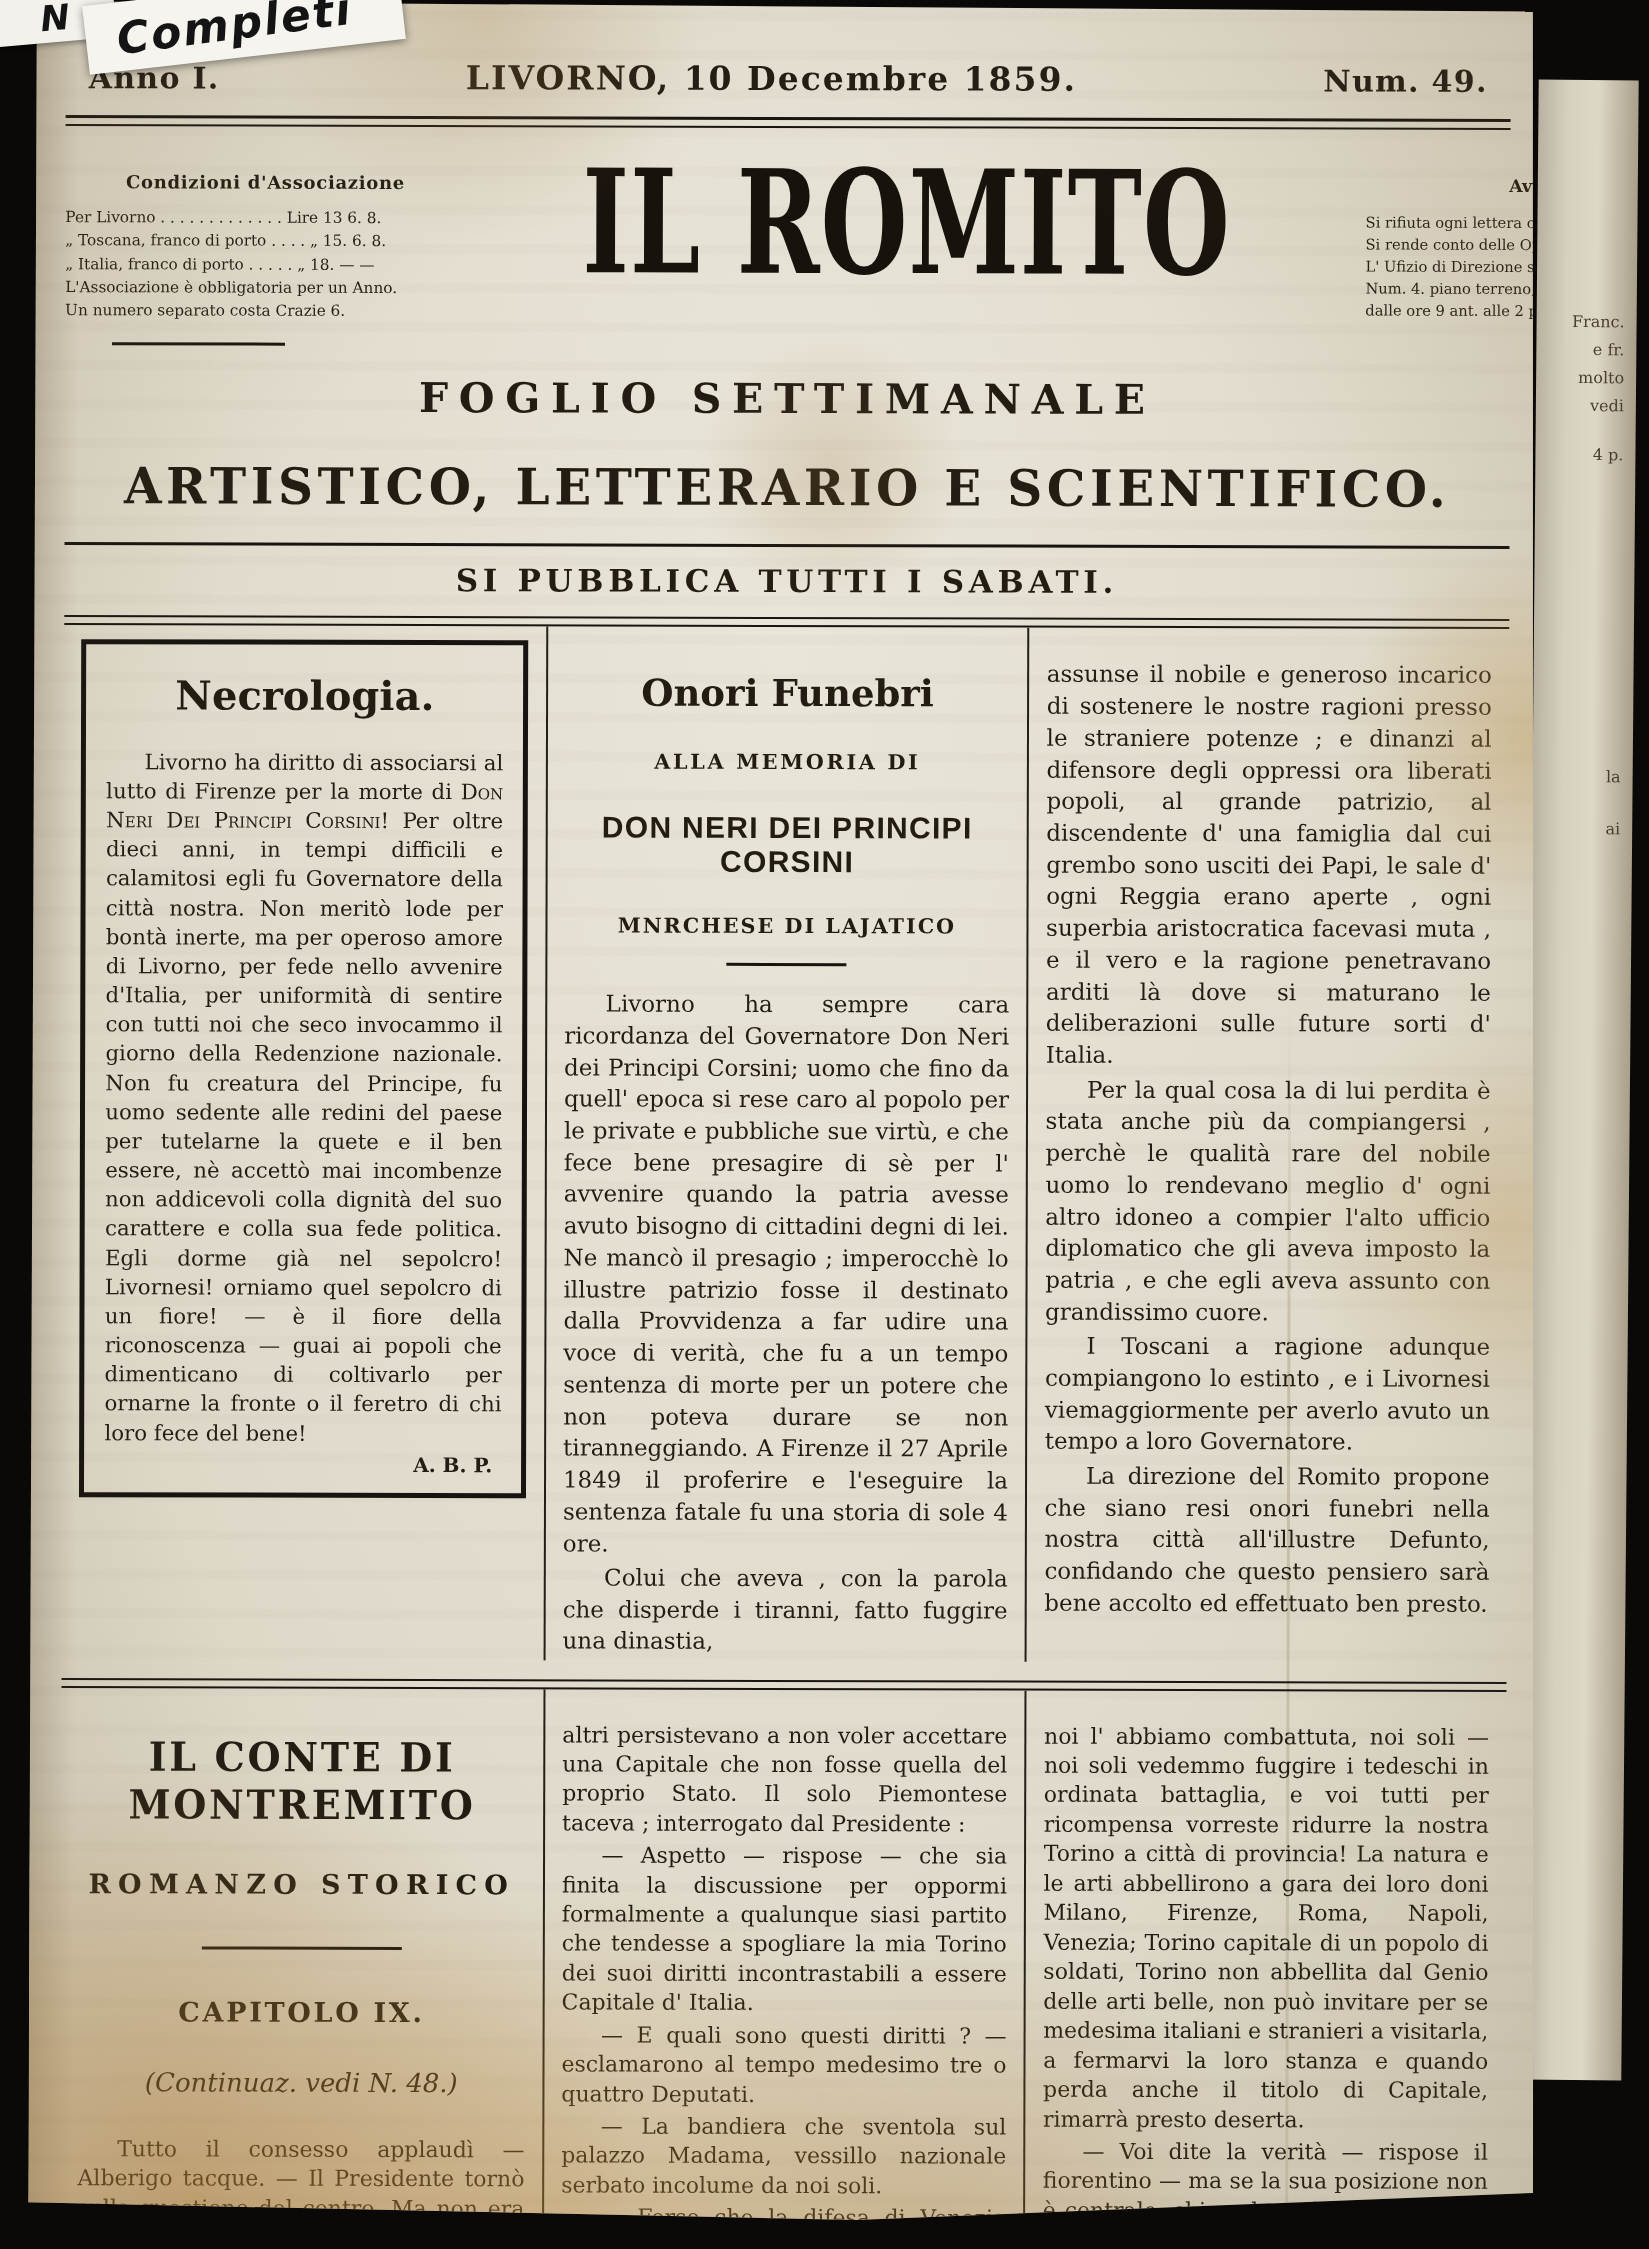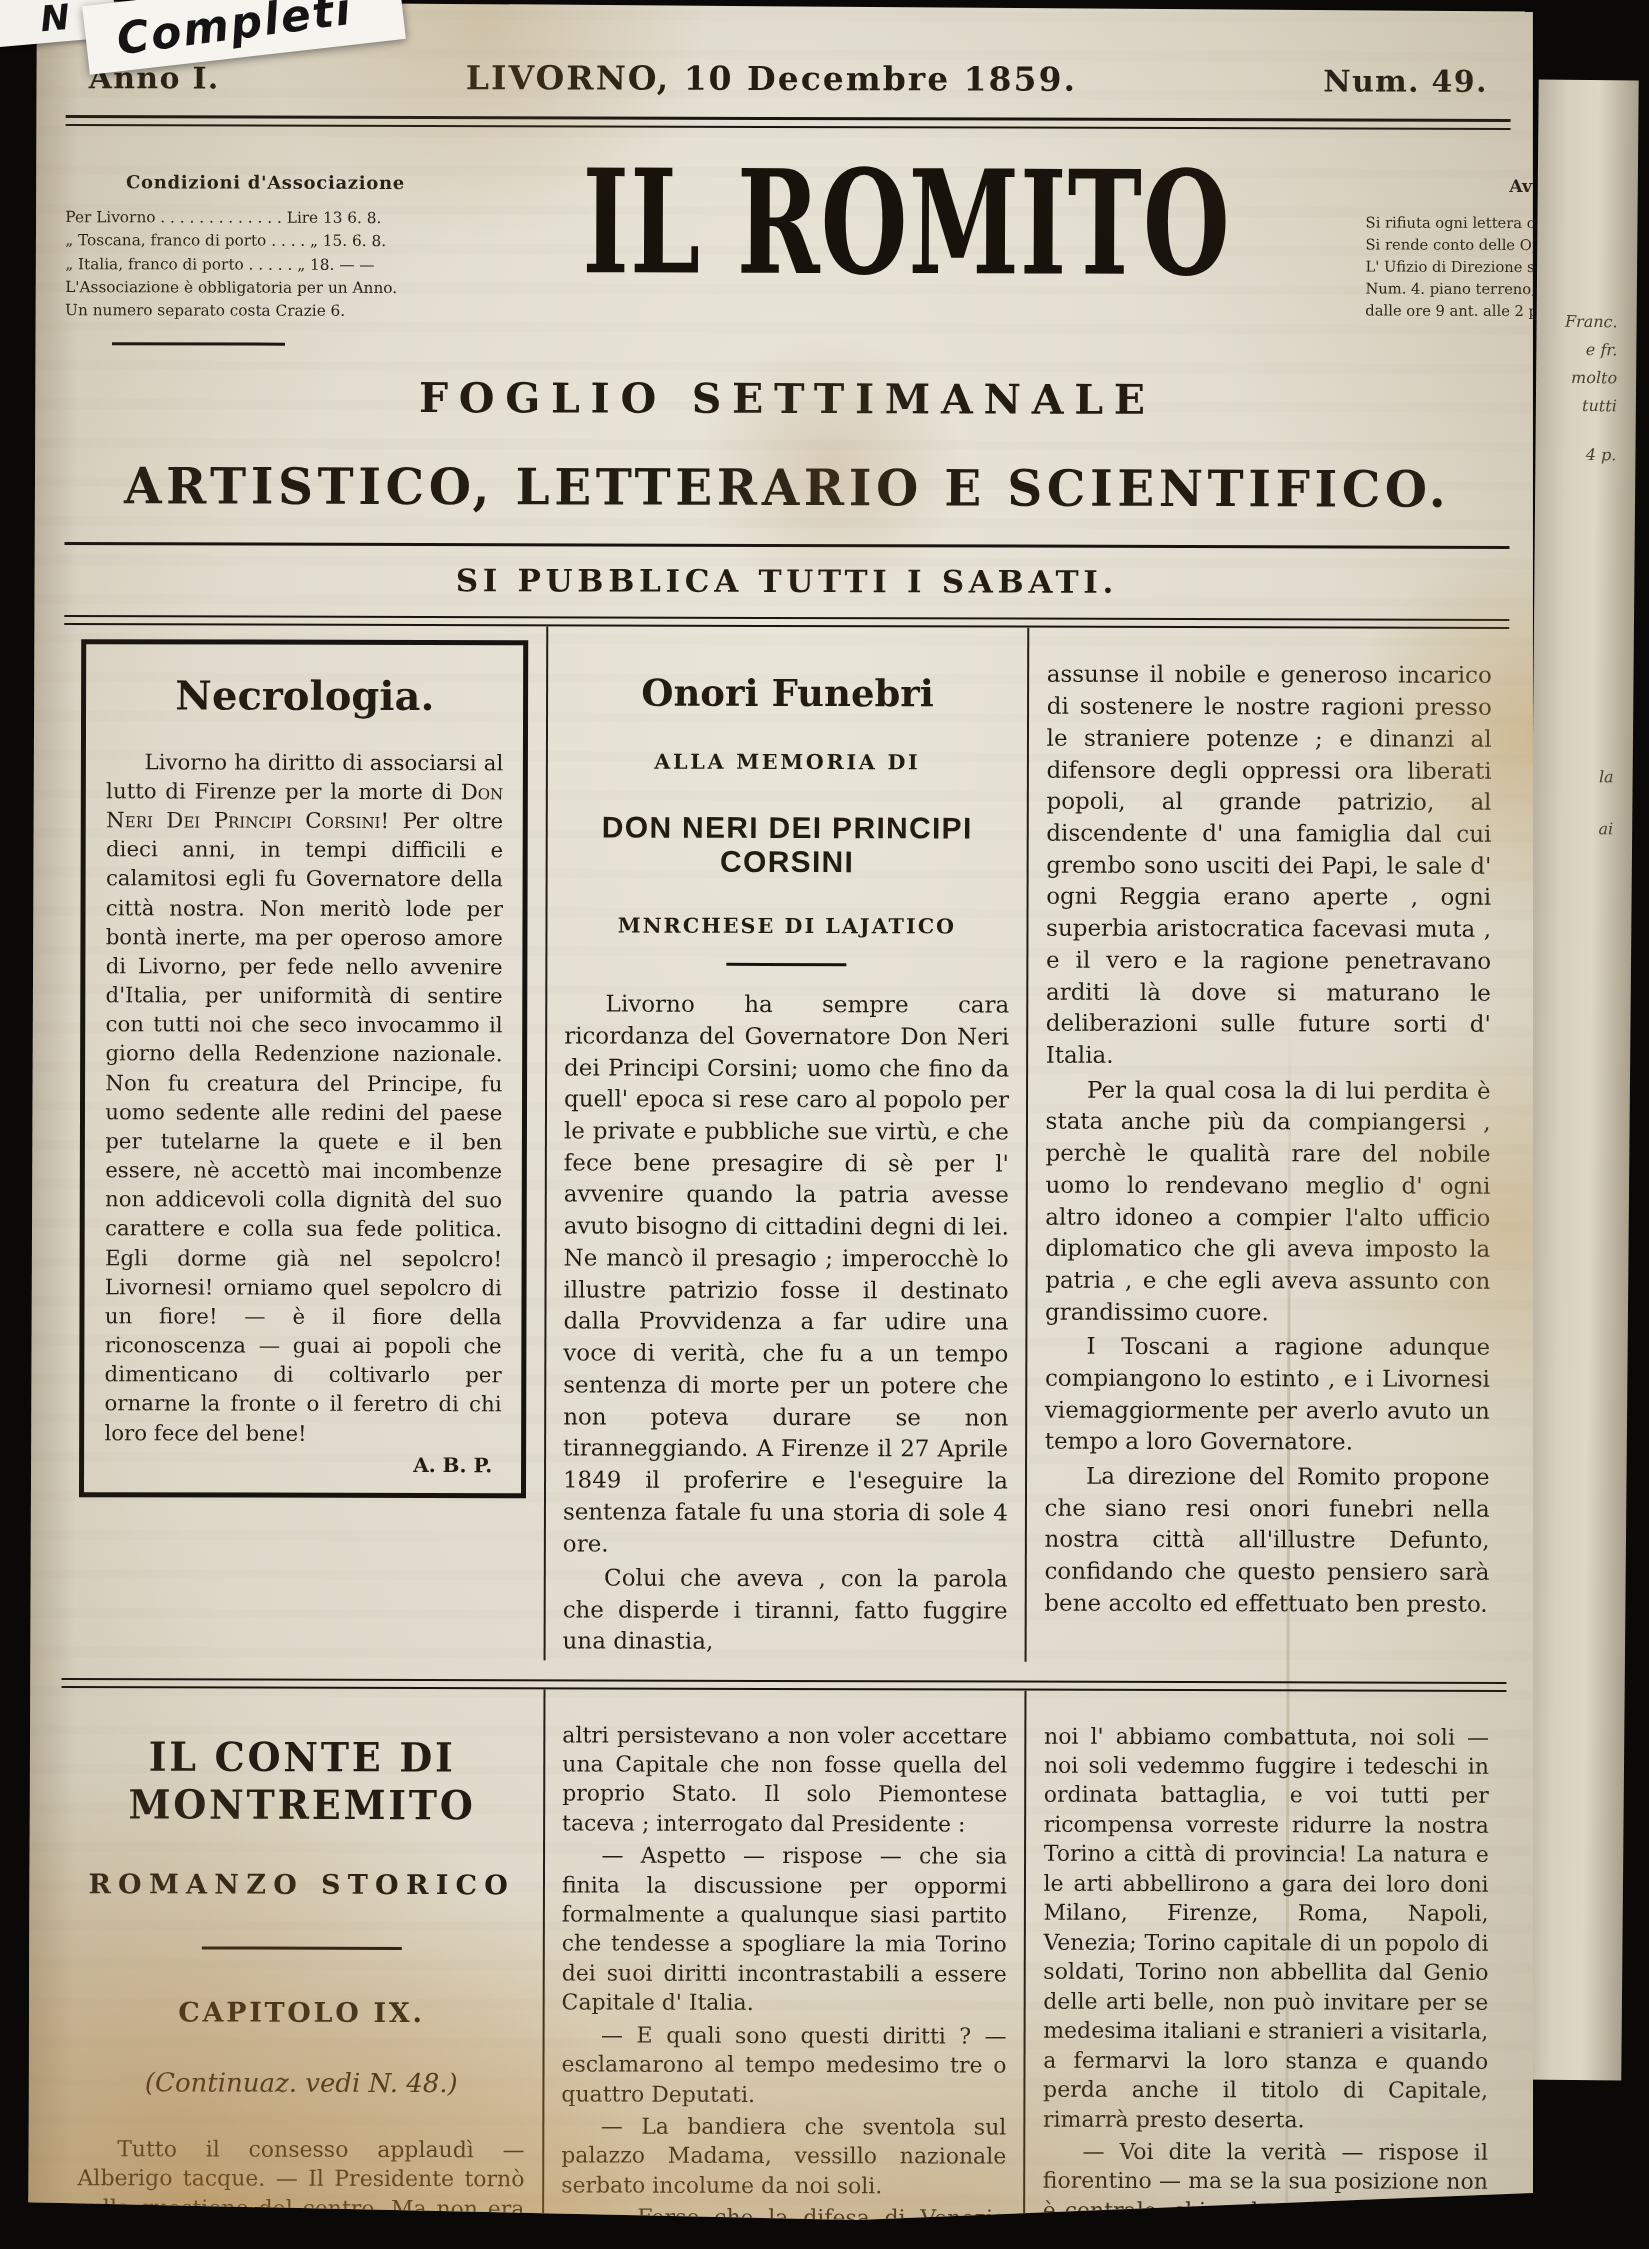--- a/index.html
+++ b/index.html
@@ -9,21 +9,21 @@
     font-family:"DejaVu Serif","Liberation Serif",serif;
     color:#221c13;
   }
   
   .sliver {
     position:absolute; left:1530px; top:80px; width:100px; height:2000px;
     background:linear-gradient(90deg,#b9b2a0 0,#d6d0bf 30%,#ddd7c6 60%,#a99f8a 100%);
     transform:rotate(.5deg); overflow:hidden;
   }
   .sliver .frag {
-    position:absolute; right:19px; font-size:16px; color:#473e2f; white-space:nowrap;font-style:italic;
+    position:absolute; right:12px; font-size:16px; color:#473e2f; white-space:nowrap;
   }
   
   .page {
     position:absolute; left:31px; top:2.7px; width:1505px; height:2219px;
     background:
       radial-gradient(ellipse at 50% 28%, #e9e5d9 0%, #e0dbcc 55%, #d5cfbd 100%);
     box-shadow:0 0 40px rgba(0,0,0,.85);
     transform:rotate(.15deg);
     clip-path:polygon(0.2% 0, 99.6% 0.3%, 100% 98.6%, 55% 99.9%, 0 99.2%);
     overflow:hidden;
@@ -124,21 +124,21 @@
     background:linear-gradient(180deg, rgba(120,100,60,0) 0, rgba(120,100,60,.25) 30%, rgba(120,100,60,.15) 100%);
     pointer-events:none; }
 </style>
 </head>
 <body>
 
 <div class="sliver">
   <span class="frag" style="top:232px">Franc.</span>
   <span class="frag" style="top:260px">e fr.</span>
   <span class="frag" style="top:288px">molto</span>
-  <span class="frag" style="top:316px">tutti</span>
+  <span class="frag" style="top:316px">vedi</span>
   <span class="frag" style="top:365px">4 p.</span>
   <span class="frag" style="top:687px">la</span>
   <span class="frag" style="top:739px">ai</span>
 </div>
 
 <div class="page">
   <div class="ghost"></div>
   <div class="fold"></div>
 
   <div class="inner">

